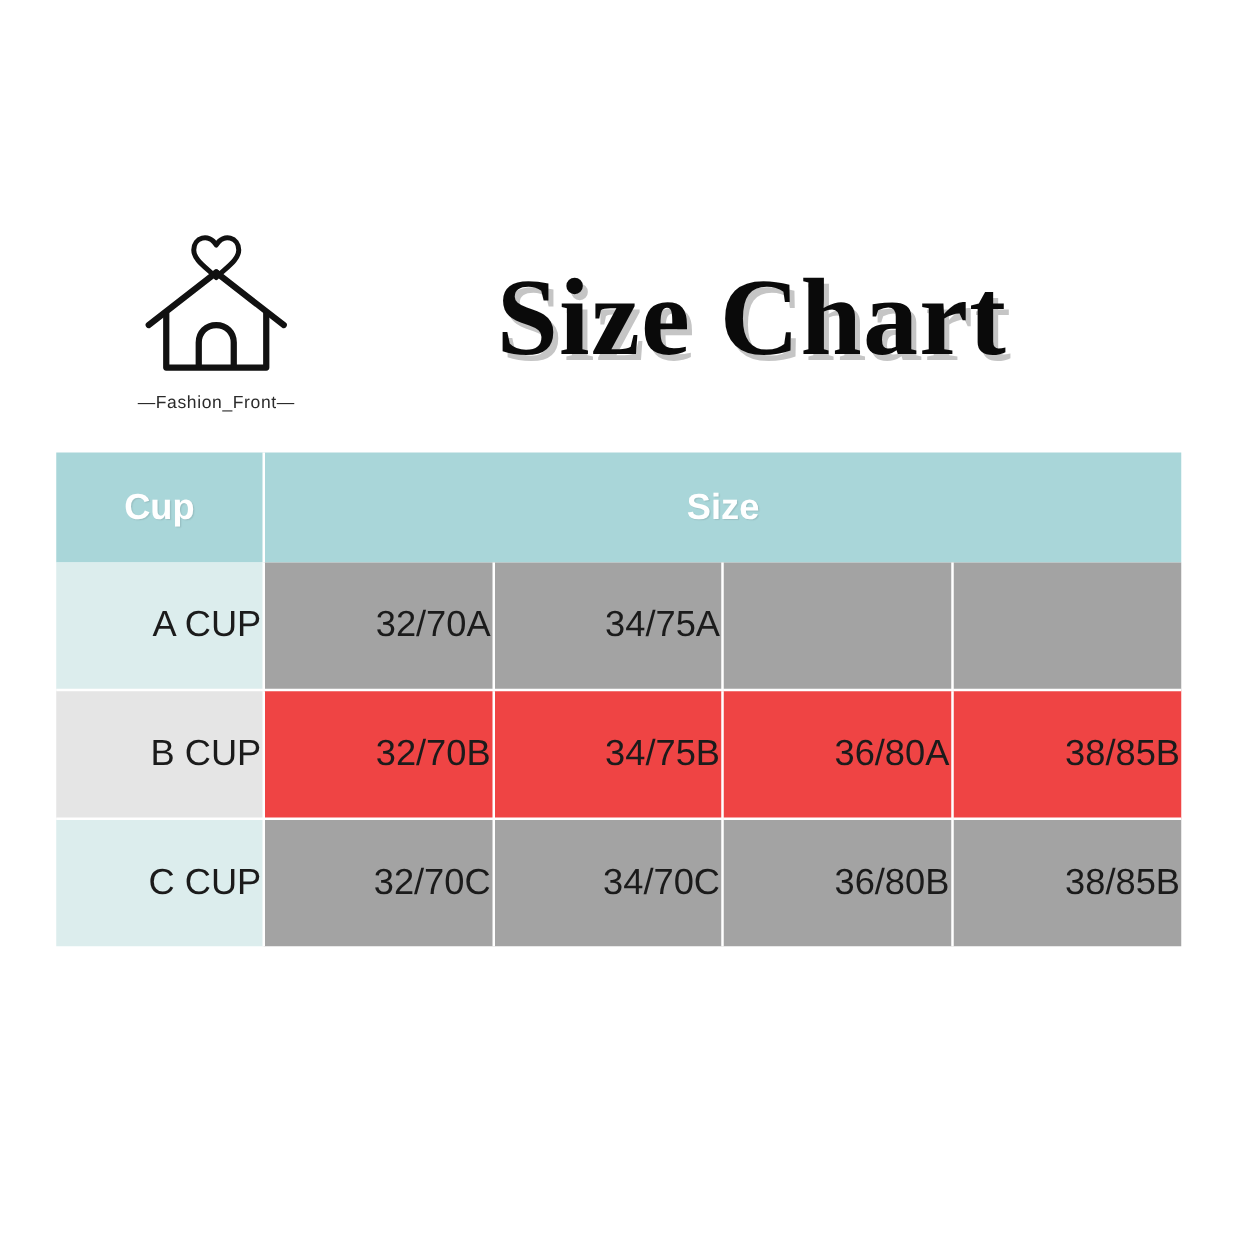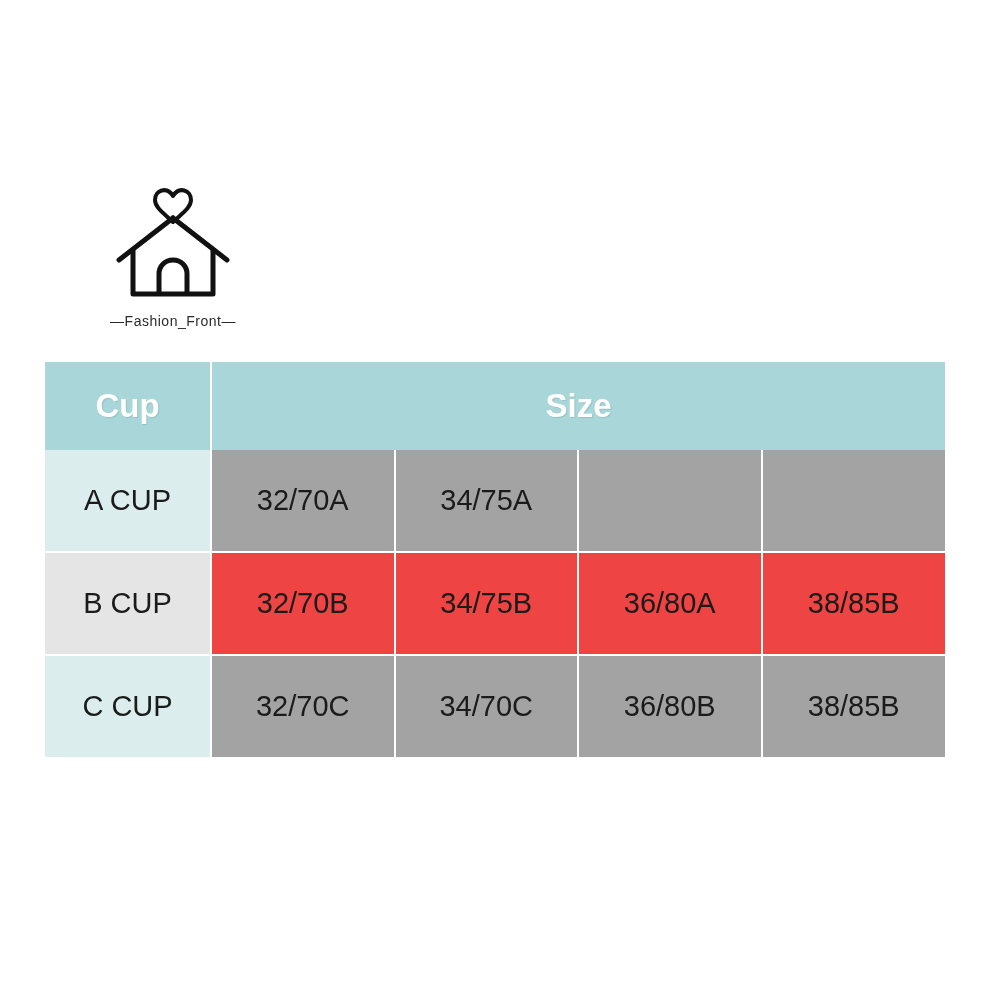--- a/index.html
+++ b/index.html
@@ -73,35 +73,35 @@
     width: 900px;
   }
   table.size-table {
     border-collapse: collapse;
     width: 900px;
     table-layout: fixed;
   }
   table.size-table th {
     background: #a9d6d9;
     color: #ffffff;
-    font-size: 33px;
+    font-size: 29px;
     font-weight: bold;
     height: 86px;
     text-align: center;
     font-family: "Liberation Sans", sans-serif;
     text-shadow: 1px 1px 1px rgba(0,0,0,0.10);
     border: none;
   }
   table.size-table th.cup-head {
     width: 163px;
     border-right: 2px solid #ffffff;
   }
   table.size-table td {
     height: 99px;
-    text-align: center;
+    text-align: right;
     vertical-align: middle;
     font-size: 29px;
     color: #1b1b1b;
     font-family: "Liberation Sans", sans-serif;
     border: none;
   }
   table.size-table tr.row-odd td { background: #a3a3a3; }
   table.size-table tr.row-even td { background: #ef4444; }
   table.size-table tr.row-odd td.cup-cell { background: #dceded; }
   table.size-table tr.row-even td.cup-cell { background: #e5e5e5; }
@@ -128,20 +128,21 @@
           <path d="M70 14 C64 4, 52 8, 52 18 C52 26, 62 32, 70 40 C78 32, 88 26, 88 18 C88 8, 76 4, 70 14 Z" fill="none" stroke="#111111" stroke-width="4" stroke-linejoin="round"></path>
           <path d="M70 36 L16 78" fill="none" stroke="#111111" stroke-width="5" stroke-linecap="round"></path>
           <path d="M70 36 L124 78" fill="none" stroke="#111111" stroke-width="5" stroke-linecap="round"></path>
           <path d="M30 68 L30 112 L110 112 L110 68" fill="none" stroke="#111111" stroke-width="5" stroke-linejoin="round"></path>
           <path d="M56 112 L56 92 C56 84, 62 78, 70 78 C78 78, 84 84, 84 92 L84 112" fill="none" stroke="#111111" stroke-width="5" stroke-linejoin="round"></path>
         </svg>
       </span>
       <span class="brand-name">—Fashion_Front—</span>
     </div>
 
+    <div class="title">Size Chart</div>
   </div>
 
   <div class="table-wrap">
     <table class="size-table">
       <thead>
         <tr>
           <th class="cup-head">Cup</th>
           <th colspan="4">Size</th>
         </tr>
       </thead>

